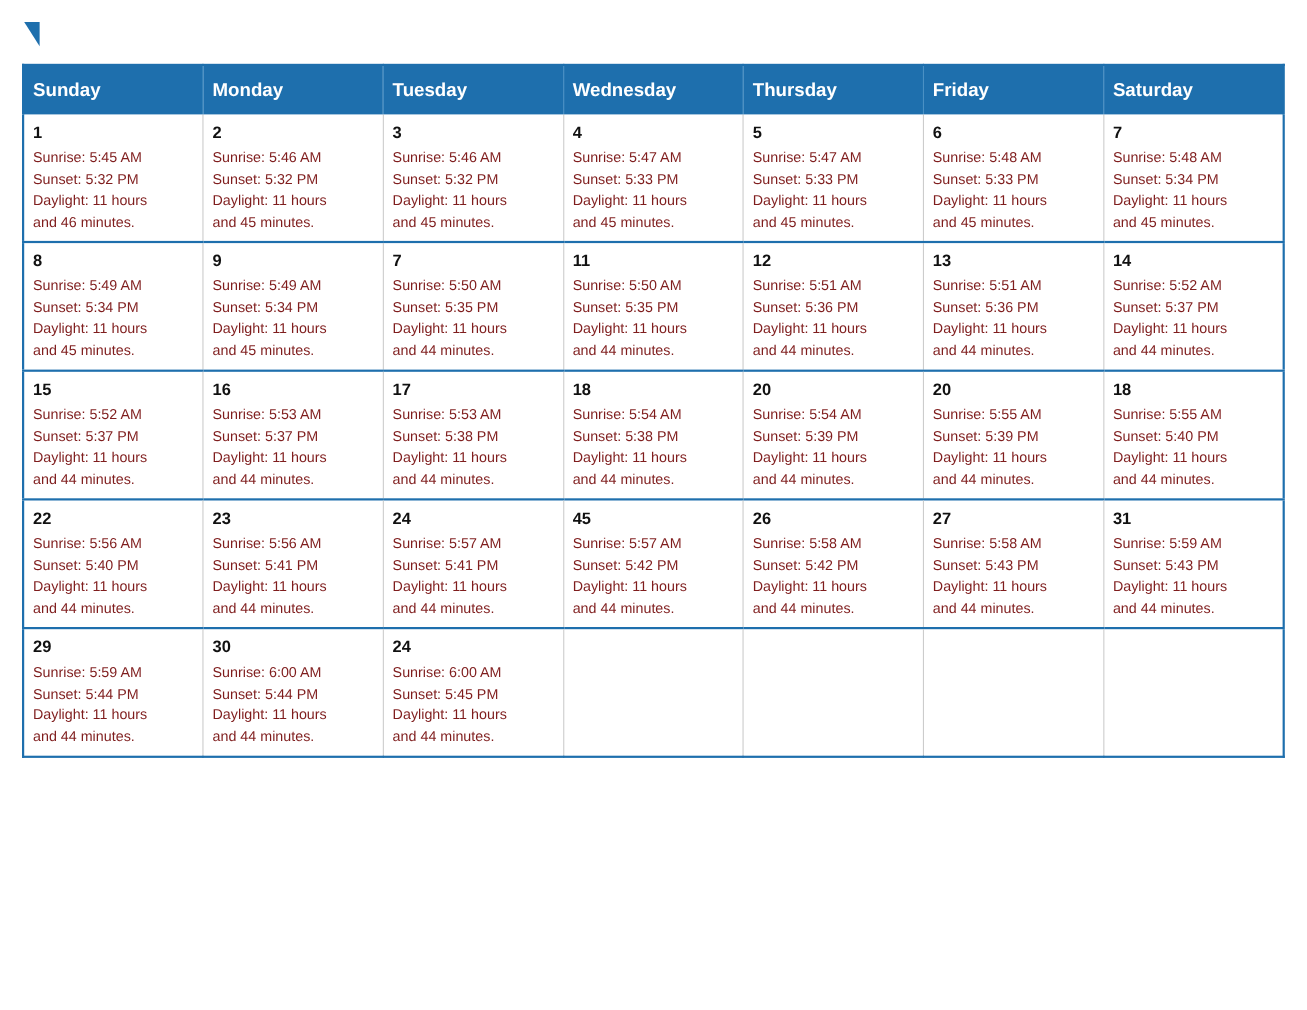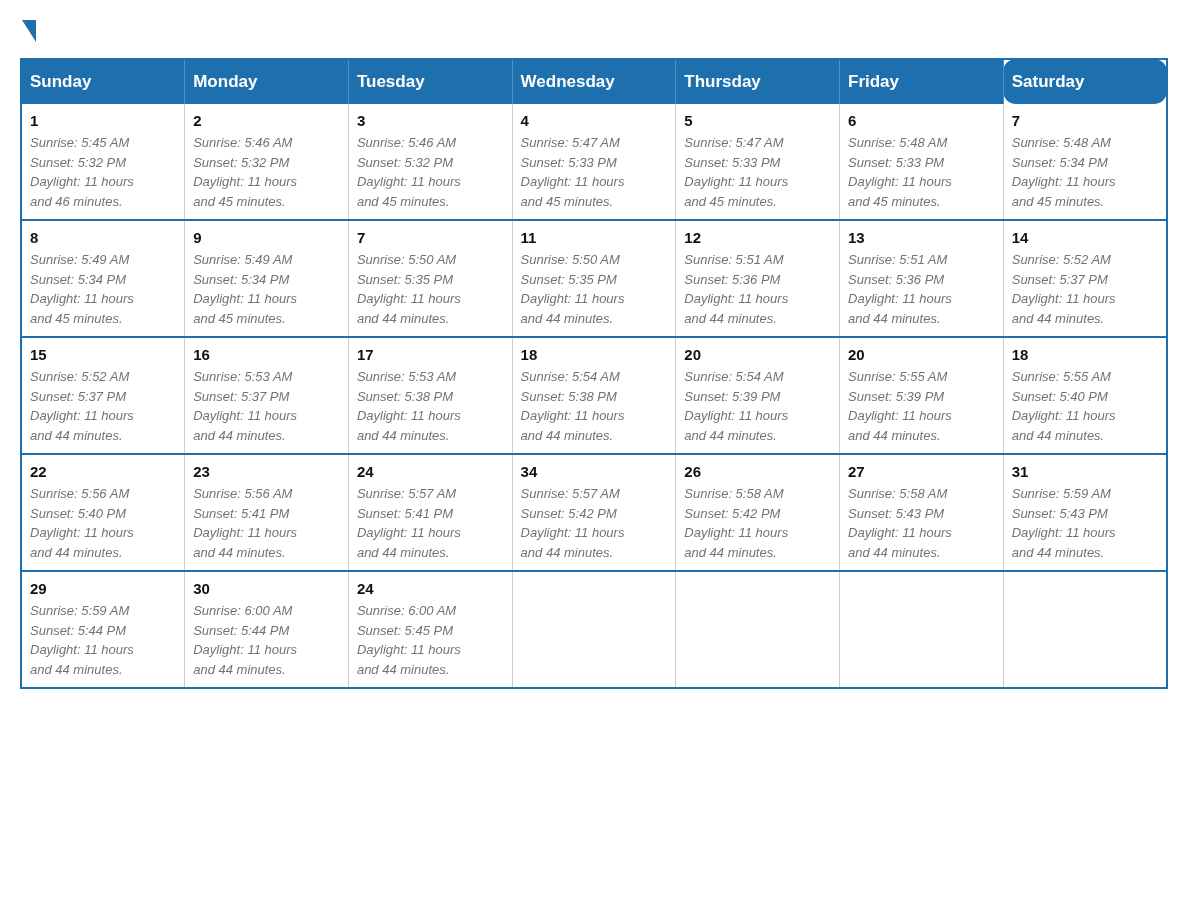--- a/index.html
+++ b/index.html
@@ -69,21 +69,20 @@
       background-color: #1e6fad;
       color: #fff;
       font-size: 17px;
       font-weight: bold;
       padding: 12px 8px;
       text-align: left;
       border-right: 1px solid #4a90c4;
     }
     .calendar-table thead tr th:last-child {
       border-right: none;
-      border-radius: 13px;
     }
     .calendar-table tbody tr td {
       vertical-align: top;
       padding: 8px;
       border-right: 1px solid #ccc;
       border-bottom: 2px solid #1e6fad;
       font-size: 13px;
       color: #333;
       width: calc(100% / 7);
       min-height: 110px;
@@ -97,22 +96,21 @@
     .day-number {
       font-size: 15px;
       font-weight: bold;
       display: block;
       margin-bottom: 4px;
       color: #111;
     }
     .day-info {
       font-size: 13px;
       line-height: 1.5;
-      color: #737373;
-      font-style: italic;
+      color: #7f1d1d;
     }
     .empty-cell {
       background: #fff;
     }
   </style>
 </head>
 <body>
 
 <div class="header">
   <div class="logo-wrapper">
@@ -239,21 +237,21 @@
         </td>
         <td>
           <span class="day-number">23</span>
 <div class="day-info">Sunrise: 5:56 AM<br>Sunset: 5:41 PM<br>Daylight: 11 hours<br>and 44 minutes.</div>
         </td>
         <td>
           <span class="day-number">24</span>
 <div class="day-info">Sunrise: 5:57 AM<br>Sunset: 5:41 PM<br>Daylight: 11 hours<br>and 44 minutes.</div>
         </td>
         <td>
-          <span class="day-number">34</span>
+          <span class="day-number">45</span>
 <div class="day-info">Sunrise: 5:57 AM<br>Sunset: 5:42 PM<br>Daylight: 11 hours<br>and 44 minutes.</div>
         </td>
         <td>
           <span class="day-number">26</span>
 <div class="day-info">Sunrise: 5:58 AM<br>Sunset: 5:42 PM<br>Daylight: 11 hours<br>and 44 minutes.</div>
         </td>
         <td>
           <span class="day-number">27</span>
 <div class="day-info">Sunrise: 5:58 AM<br>Sunset: 5:43 PM<br>Daylight: 11 hours<br>and 44 minutes.</div>
         </td>

